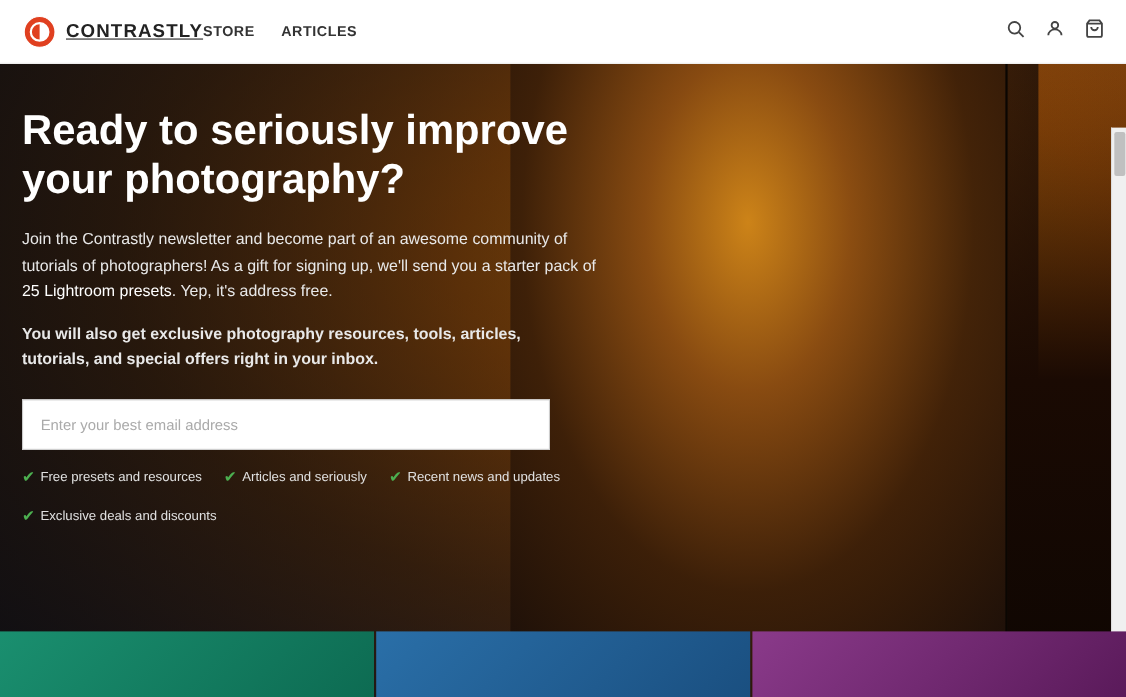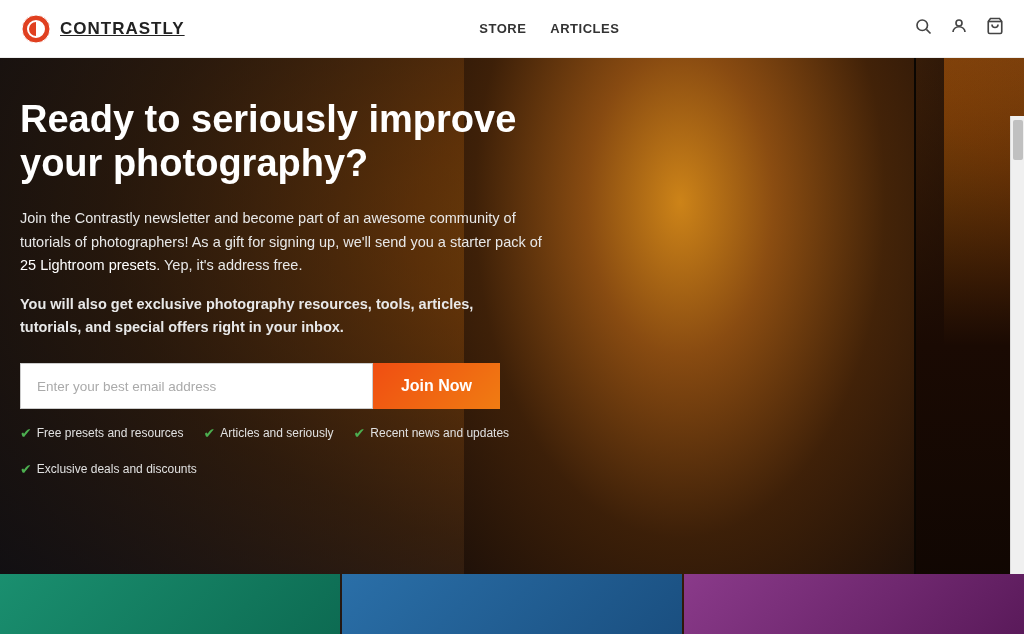--- a/index.html
+++ b/index.html
@@ -31,21 +31,21 @@
       font-size: 17px;
       font-weight: 700;
       color: #222;
       letter-spacing: 1px;
       text-transform: uppercase;
       text-decoration: underline;
     }
     .nav-center {
       flex: 1;
       display: flex;
-      justify-content: center;
+      justify-content: flex-start;
       gap: 24px;
     }
     .nav-link {
       font-size: 13px;
       font-weight: 600;
       color: #333;
       text-decoration: none;
       letter-spacing: 0.5px;
       text-transform: uppercase;
       cursor: pointer;
@@ -280,21 +280,20 @@
     <h1 class="hero-headline">Ready to seriously improve your photography?</h1>
 
     <p class="hero-body">
       <span>Join the Contrastly newsletter and become part of an awesome community of tutorials of photographers! As a gift for signing up, we'll send you a starter pack of </span><strong>25 Lightroom presets</strong><span>. Yep, it's address free.</span>
     </p>
 
     <p class="hero-body2">You will also get exclusive photography resources, tools, articles, tutorials, and special offers right in your inbox.</p>
 
     <div class="email-form">
       <input type="email" class="email-input" placeholder="Enter your best email address" style="">
-      <button class="join-btn">Join Now</button>
     </div>
 
     <div class="benefits-row">
       <div class="benefit-item">
         <span class="check-icon">✔</span>
         <span>Free presets and resources</span>
       </div>
       <div class="benefit-item">
         <span class="check-icon">✔</span>
         <span>Articles and seriously</span>

